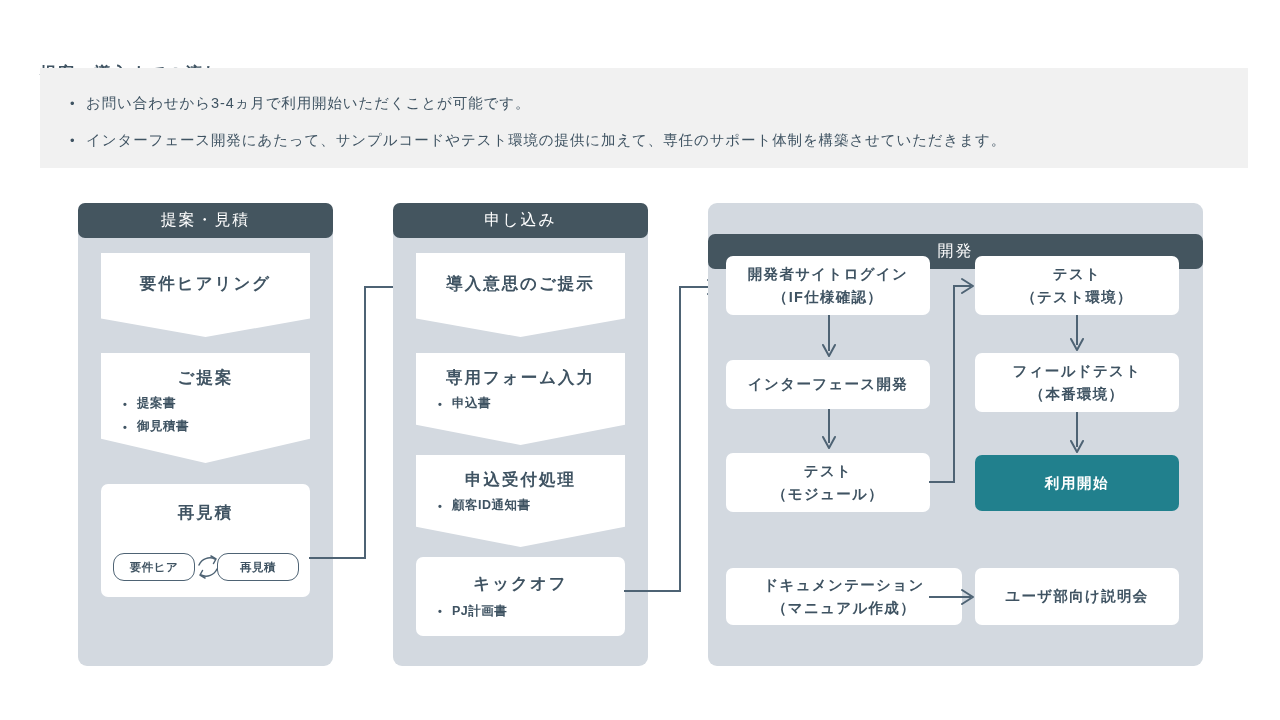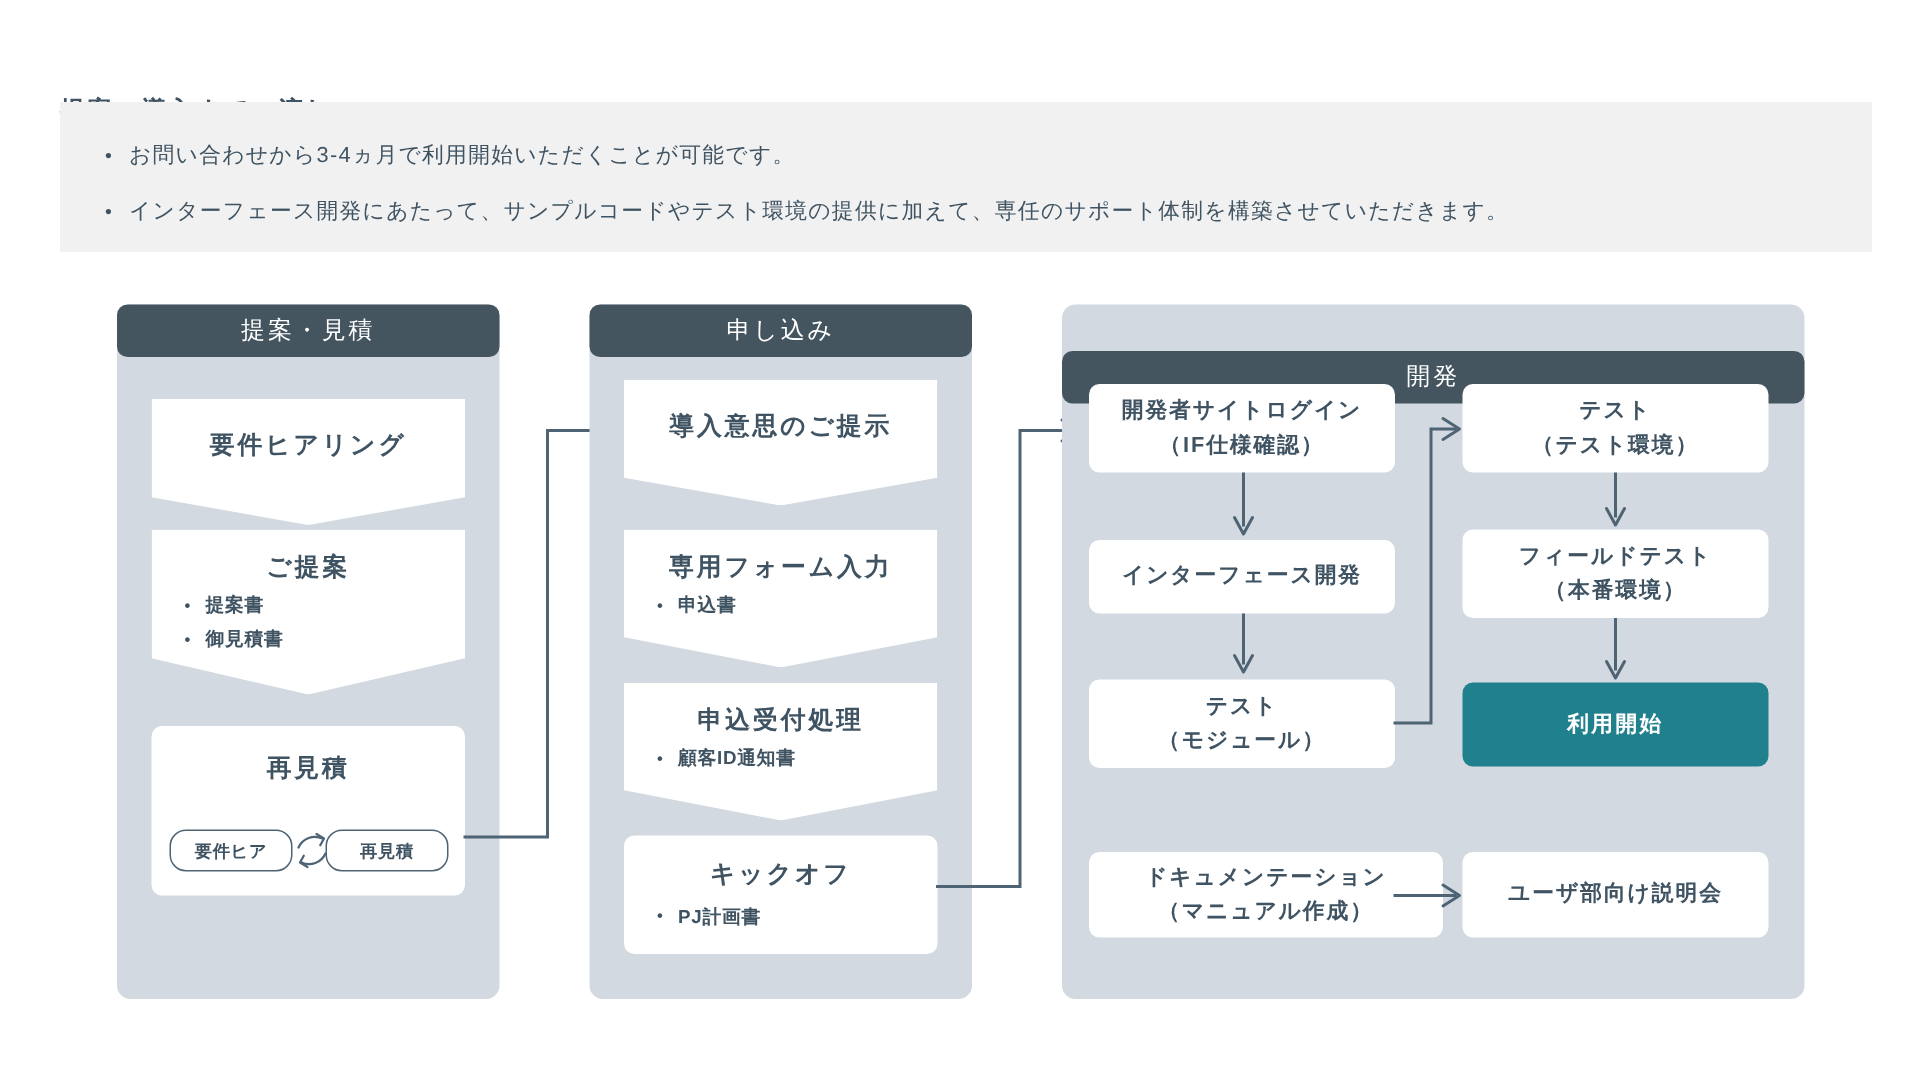--- a/index.html
+++ b/index.html
@@ -106,21 +106,21 @@
       <span class="note-bullet">•</span>
       <span class="note-text">インターフェース開発にあたって、サンプルコードやテスト環境の提供に加えて、専任のサポート体制を構築させていただきます。</span>
     </div>
   </div>
 
   <div class="col-panel" style="left:78px;top:203px;width:255px;height:463px;"></div>
   <div class="col-header" style="left:78px;top:203px;width:255px;height:35px;">
     <span>提案・見積</span>
   </div>
 
-  <div class="chev-card" style="left:101px;top:253px;width:209px;height:84px;margin-top:13px;">
+  <div class="chev-card" style="left:101px;top:253px;width:209px;height:84px;">
     <div class="chev-inner" style="padding-top:20px;">
       <div class="card-title">要件ヒアリング</div>
     </div>
   </div>
 
   <div class="chev-card" style="left:101px;top:353px;width:209px;height:110px;">
     <div class="chev-inner" style="padding-top:14px;padding-left:22px;padding-right:22px;">
       <div class="card-title">ご提案</div>
       <ul class="sub-list">
         <li class="sub-item">

